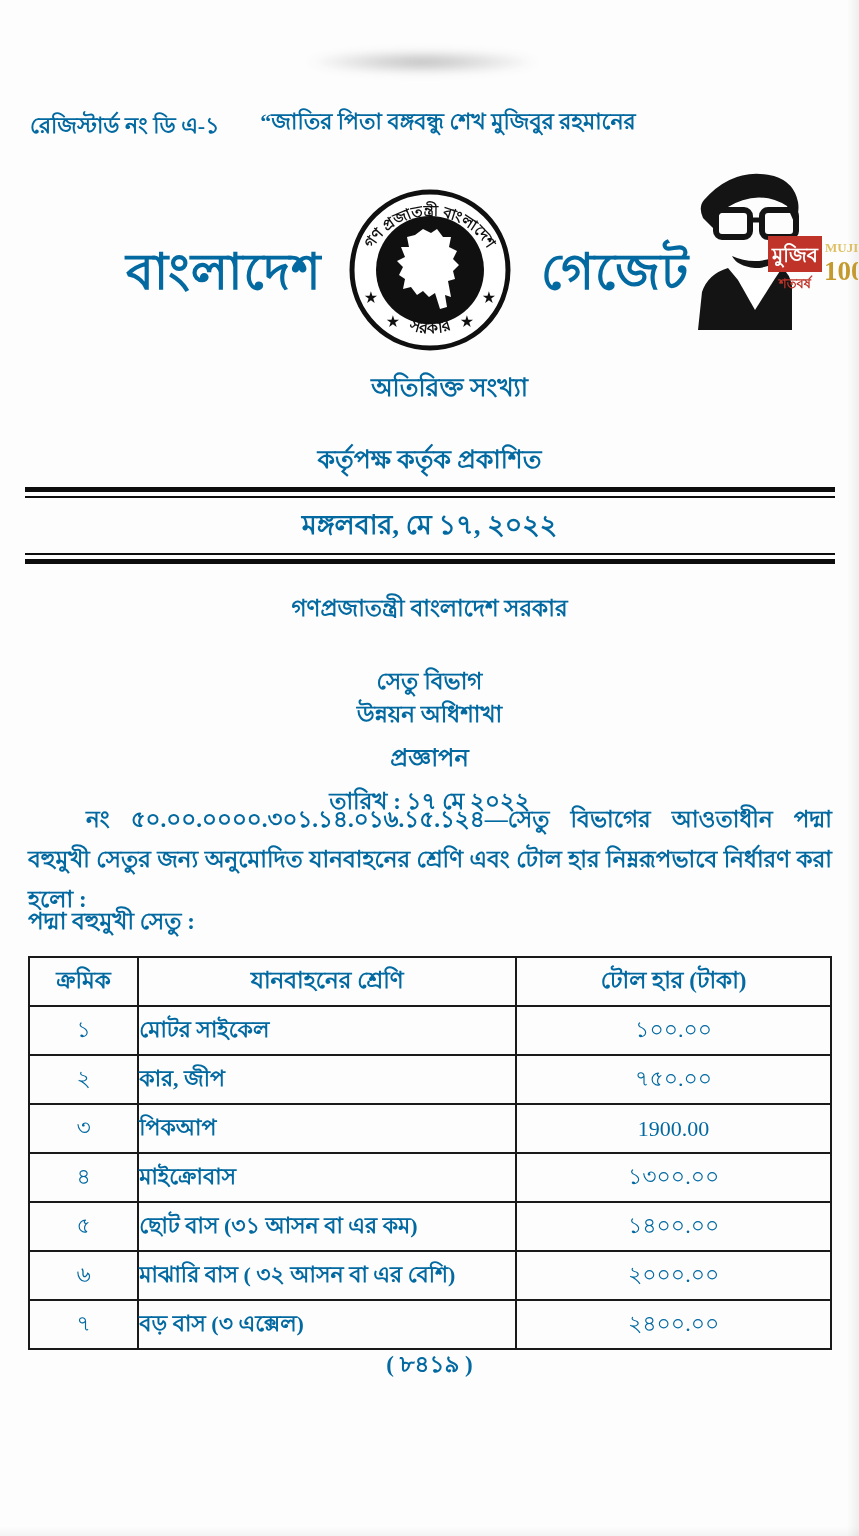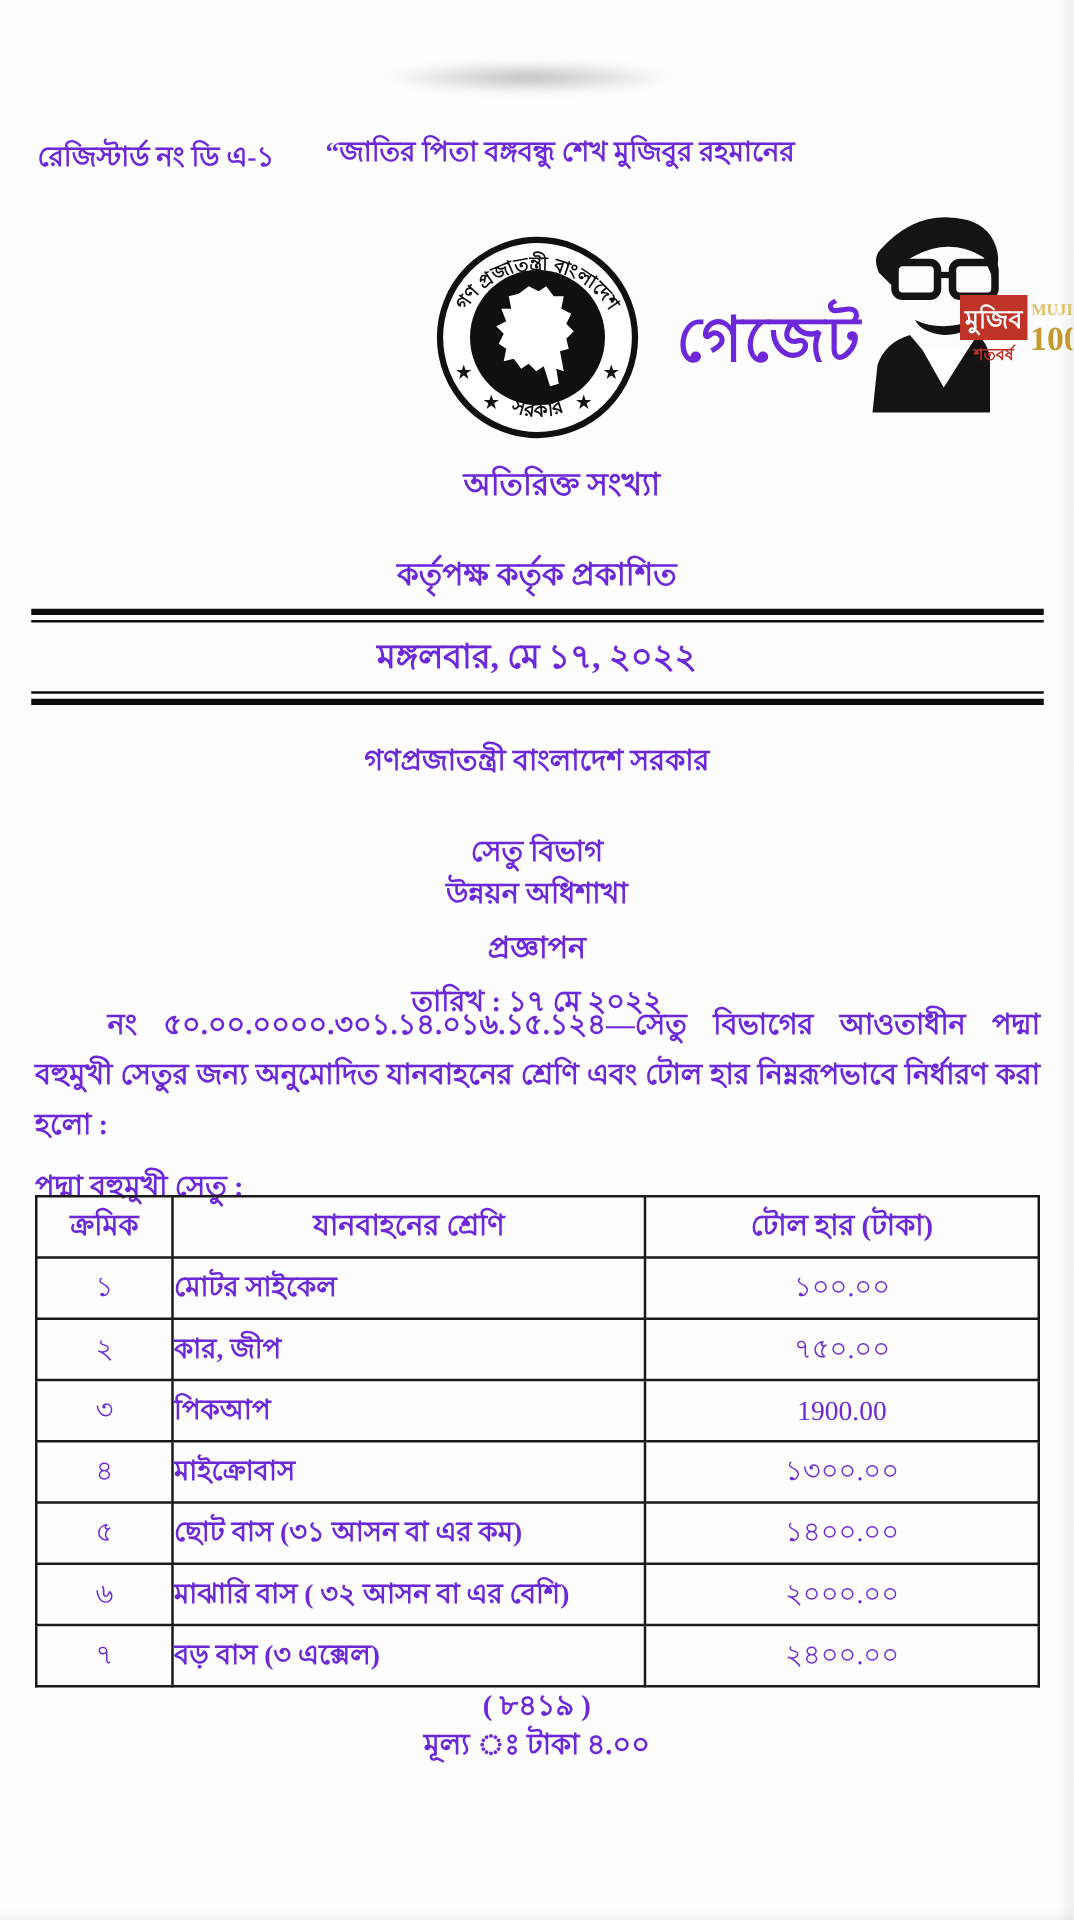--- a/index.html
+++ b/index.html
@@ -1,21 +1,21 @@
 <!DOCTYPE html>
 <html lang="bn"><head>
 <meta charset="utf-8">
 <style>
   html,body{margin:0;padding:0;background:#ffffff;}
   .page{
     position:relative;
     width:859px;height:1536px;
     background:#fdfdfd;
     font-family:"Liberation Serif","DejaVu Serif",serif;
-    color:#6d28d9;
+    color:#0369a1;
     overflow:hidden;
   }
   .edge-right{position:absolute;top:0;right:0;width:12px;height:100%;
     background:linear-gradient(to right,rgba(0,0,0,0),rgba(0,0,0,0.06));}
   .edge-bottom{position:absolute;left:0;bottom:0;width:100%;height:10px;
     background:linear-gradient(to bottom,rgba(0,0,0,0),rgba(0,0,0,0.04));}
   .smudge{position:absolute;left:305px;top:50px;width:235px;height:24px;border-radius:50%;
     background:radial-gradient(closest-side,rgba(40,40,40,0.30),rgba(40,40,40,0));filter:blur(4px);}
   .bn{font-weight:bold;}
   .reg-no{position:absolute;left:30px;top:108px;font-size:22px;}
@@ -30,21 +30,21 @@
   .published-by{top:440px;font-size:25px;}
   .rule{position:absolute;left:25px;width:810px;}
   .rule-1{top:487px;height:4px;border-top:5px solid #0d0d0d;border-bottom:2px solid #0d0d0d;}
   .date-line{top:504px;font-size:27px;}
   .rule-2{top:553px;height:4px;border-top:2px solid #0d0d0d;border-bottom:5px solid #0d0d0d;}
   .gov-line{font-size:23px;}
   .l-gov{top:590px;text-align:center;} .l-min{top:627px;} .l-div{top:663px;} .l-branch{top:696px;}
   .l-notif{top:739px;font-size:24px;} .l-date{top:783px;font-size:23px;font-weight:bold;}
   .paragraph{position:absolute;left:28px;top:800px;width:804px;
     font-size:23px;line-height:40px;text-align:justify;text-indent:58px;font-weight:bold;}
-  .table-title{position:absolute;left:28px;top:903px;font-size:23px;margin-top:28px;}
+  .table-title{position:absolute;left:28px;top:903px;font-size:23px;}
   table.toll{position:absolute;left:28px;top:956px;width:804px;border-collapse:collapse;
     font-size:22px;}
   table.toll th,table.toll td{border:2.5px solid #1a1a1a;height:47px;padding:0;}
   table.toll th{font-weight:bold;font-size:23px;}
   td.c-serial,th.c-serial{width:108px;text-align:center;}
   th.c-class{width:380px;text-align:center;}
   td.c-class{text-align:left;padding-left:22px;font-weight:bold;}
   td.c-toll,th.c-toll{width:316px;text-align:center;}
   .page-no{top:1346px;font-size:23px;}
   .price{top:1377px;font-size:23px;}
@@ -56,20 +56,21 @@
 <div class="page">
   <div class="edge-right"></div>
   <div class="edge-bottom"></div>
   <div class="smudge"></div>
 
   <div class="reg-no bn">রেজিস্টার্ড নং ডি এ-১</div>
   <div class="quote bn">
     <div>“জাতির পিতা বঙ্গবন্ধু শেখ মুজিবুর রহমানের</div>
   </div>
 
+  <div class="title-left bn">বাংলাদেশ</div>
   <div class="title-right bn">গেজেট</div>
 
   <svg class="seal" width="170" height="170" viewBox="0 0 170 170">
     <circle cx="85" cy="85" r="78" fill="#ffffff" stroke="#101010" stroke-width="5"></circle>
     <circle cx="85" cy="85" r="54" fill="#101010"></circle>
     <path fill="#ffffff" d="M70,50 L78,44 L86,48 L92,44 L98,52 L106,52 L104,62 L112,66 L108,74 L114,80 L108,86 L110,94 L103,96 L106,112 L100,110 L102,122 L95,124 L90,108 L84,112 L78,106 L72,110 L66,102 L58,104 L60,94 L54,90 L58,82 L52,76 L60,72 L56,62 L64,62 L62,52 Z"></path>
     <path id="sealTop" d="M 18,98 A 67,67 0 0 1 152,98" fill="none"></path>
     <text font-size="15" font-weight="bold" fill="#101010">
       <textPath href="#sealTop" startOffset="50%" text-anchor="middle">গণ প্রজাতন্ত্রী বাংলাদেশ</textPath>
     </text>
@@ -158,14 +159,13 @@
         </tr>
         <tr>
           <td class="c-serial">৭</td>
           <td class="c-class">বড় বাস (৩ এক্সেল)</td>
           <td class="c-toll">২৪০০.০০</td>
         </tr>
       </tbody>
   </table>
 
   <div class="centerline page-no bn">( ৮৪১৯ )</div>
-  <div class="centerline price bn">মূল্য ঃ টাকা ৪.০০</div>
 </div>
 
 </body></html>

